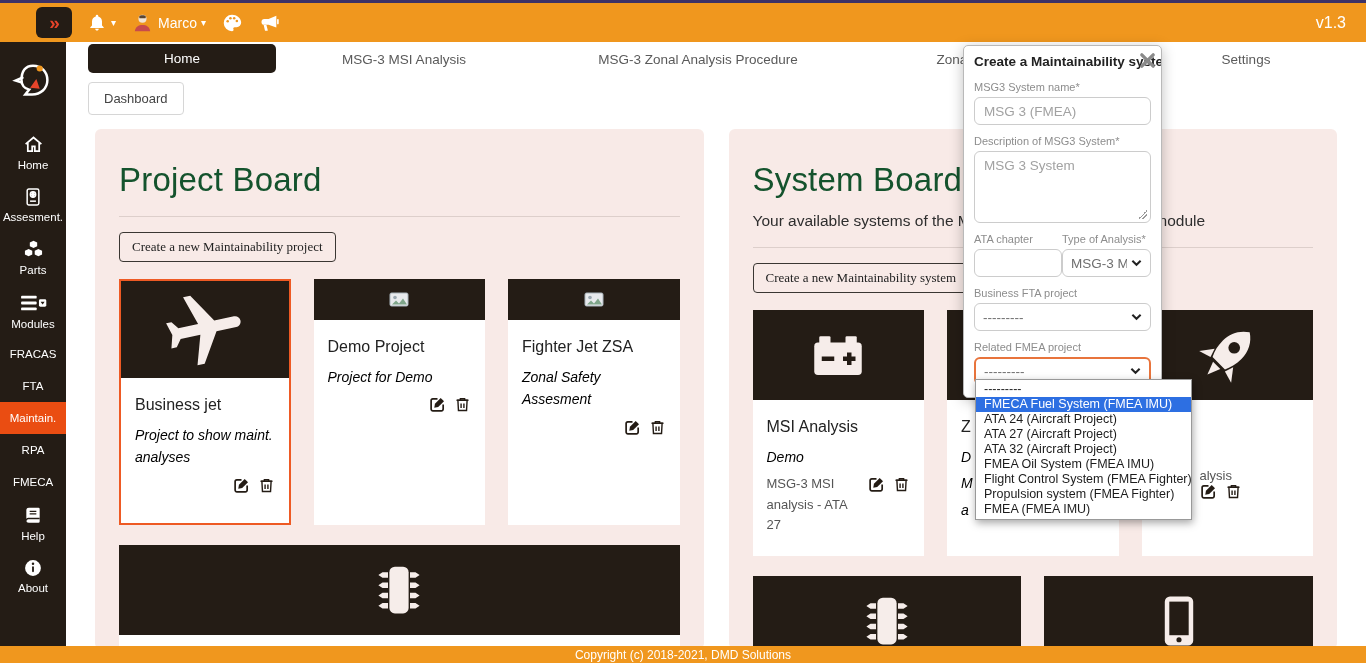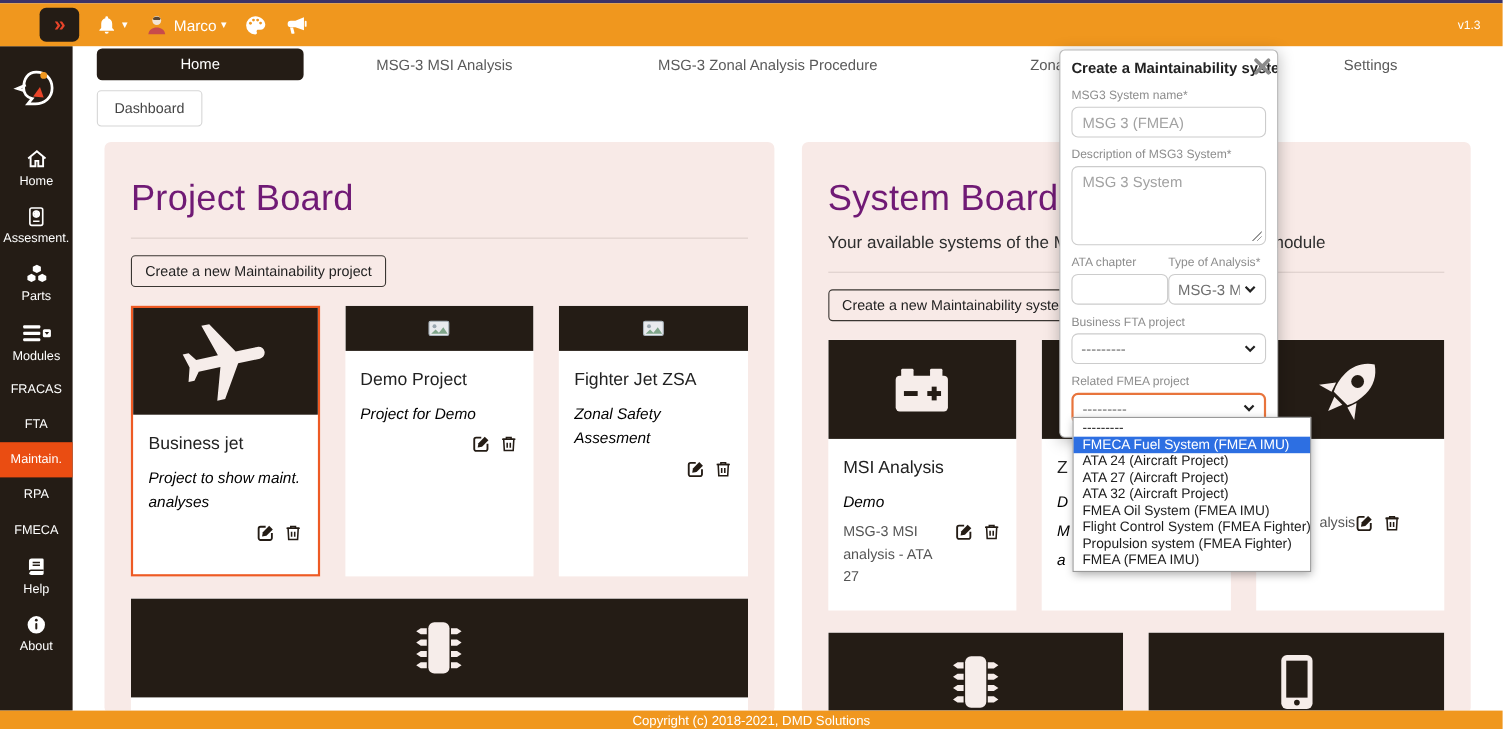--- a/index.html
+++ b/index.html
@@ -9,63 +9,63 @@
 
   .topline{position:absolute;top:0;left:0;right:0;height:3px;background:#3D3266;}
   .topbar{position:absolute;top:3px;left:0;right:0;height:39px;background:#F0971E;
     display:flex;align-items:center;gap:15px;padding:0 20px 0 36px;color:#fff;z-index:20;}
   .toggle{width:36px;height:31px;background:#241C15;border:none;border-radius:6px;color:#E8442A;
     font-size:19px;font-weight:bold;display:flex;align-items:center;justify-content:center;cursor:pointer;letter-spacing:-1px;}
   .tb-group{display:flex;align-items:center;gap:4px;cursor:pointer;}
   .caret{font-size:10px;color:#fff;line-height:1;}
   .tb-user{font-size:14px;}
   .tb-spacer{flex:1;}
-  .tb-version{font-size:11px;}
+  .tb-version{font-size:16px;}
 
   .sidebar{position:absolute;top:42px;left:0;width:66px;bottom:17px;background:#241C15;
     display:flex;flex-direction:column;align-items:center;z-index:10;}
   .logo{margin:16px 0 22px;cursor:pointer;}
   .side-item{width:100%;display:flex;flex-direction:column;align-items:center;gap:4px;
     padding:8px 0;color:#fff;font-size:11.5px;cursor:pointer;}
   .side-item.text-only{padding:10px 0;}
   .side-item.active{background:#EA4D12;}
 
   .main{position:absolute;left:66px;top:42px;right:0;bottom:17px;background:#fff;overflow:hidden;}
   .nav{position:relative;height:34px;}
   .nav-pill{position:absolute;left:22px;top:2px;width:188px;height:29px;background:#241C15;color:#fff;
     border-radius:5px;display:flex;align-items:center;justify-content:center;font-size:13.5px;cursor:pointer;}
   .nav-tab{position:absolute;top:10px;transform:translateX(-50%);font-size:13.5px;color:#5a5a5a;
     white-space:nowrap;cursor:pointer;}
   .t2{left:338px}.t3{left:632px}.t4{left:886px}.t5{left:1180px}
   .subtab{display:inline-block;margin:6px 0 0 22px;padding:8px 15px;border:1px solid #d6d6d6;
     border-radius:4px;font-size:13px;color:#444;background:#fff;cursor:pointer;}
   .boards{display:flex;gap:25px;margin:14px 29px 0;height:calc(100% - 84px);}
   .board{flex:1;background:#F8EAE7;border-radius:6px;padding:24px;overflow:hidden;}
-  .board h1{font-size:33px;font-weight:500;color:#701a75;margin:8px 0 13px;letter-spacing:.2px;}
+  .board h1{font-size:33px;font-weight:500;color:#14532d;margin:8px 0 13px;letter-spacing:.2px;}
   .board .sub{font-size:15.5px;color:#2e2e2e;}
   .divider{border:none;border-top:1px solid #ddcfcb;margin:17px 0 15px;}
   .create-btn{padding:6px 12px;border:1px solid #3a3632;border-radius:4px;background:transparent;
-    font-size:13px;color:#222;cursor:pointer;font-family:Liberation Sans, sans-serif;}
+    font-size:13px;color:#222;cursor:pointer;font-family:Liberation Serif, serif;}
   .cards{display:grid;grid-template-columns:repeat(3,1fr);gap:23px;margin-top:17px;}
   .cards2{display:grid;gap:23px;margin-top:20px;grid-template-columns:1fr;}
   .cards2.two{grid-template-columns:1fr 1fr;}
   .card{background:#fff;height:246px;overflow:hidden;position:relative;cursor:pointer;}
   .card.tall{height:215px;}
   .card.selected{border:2px solid #EE5A24;}
   .chead{background:#241C15;display:flex;align-items:center;justify-content:center;}
   .h-lg{height:97px}.h-sm{height:41px}.h-md{height:90px}
   .cbody{padding:10px 14px;}
   .cbody h3{font-size:16px;font-weight:500;color:#222;margin:8px 0 10px;}
   .cbody .desc{font-size:14px;color:#000000;margin:0 0 4px;line-height:1.6;font-style:italic;}
   .actions{display:flex;gap:8px;justify-content:flex-end;margin-top:8px;}
   .icon-btn{background:none;border:none;cursor:pointer;padding:0;}
   .split-row{display:flex;justify-content:space-between;align-items:flex-start;gap:6px;margin-top:6px;}
   .split-row .an{font-size:13px;color:#555;width:104px;line-height:1.55;}
   .split-row .actions{margin-top:2px;}
-  .rocket-row{display:flex;align-items:flex-start;margin-top:58px;padding-left:44px;}
+  .rocket-row{display:flex;align-items:flex-start;margin-top:58px;padding-left:44px;flex-direction:column;}
   .rocket-row .an{font-size:13px;color:#555;}
 
   .modal{position:absolute;left:963px;top:45px;width:199px;background:#fff;border:1px solid #b9b9b9;
     border-radius:5px;box-shadow:0 3px 14px rgba(0,0,0,.25);z-index:40;padding-bottom:12px;}
   .modal-header{position:relative;padding:8px 10px 2px;font-size:13.5px;font-weight:bold;color:#222;
     white-space:nowrap;overflow:hidden;}
   .modal-close{position:absolute;right:3px;top:4px;background:none;border:none;cursor:pointer;z-index:2;}
   .modal-body{padding:0 10px;}
   .m-label{font-size:11px;color:#8d8d8d;margin:10px 0 4px;}
   .m-input,.m-textarea{width:100%;height:28px;border:1px solid #ccc;border-radius:6px;

